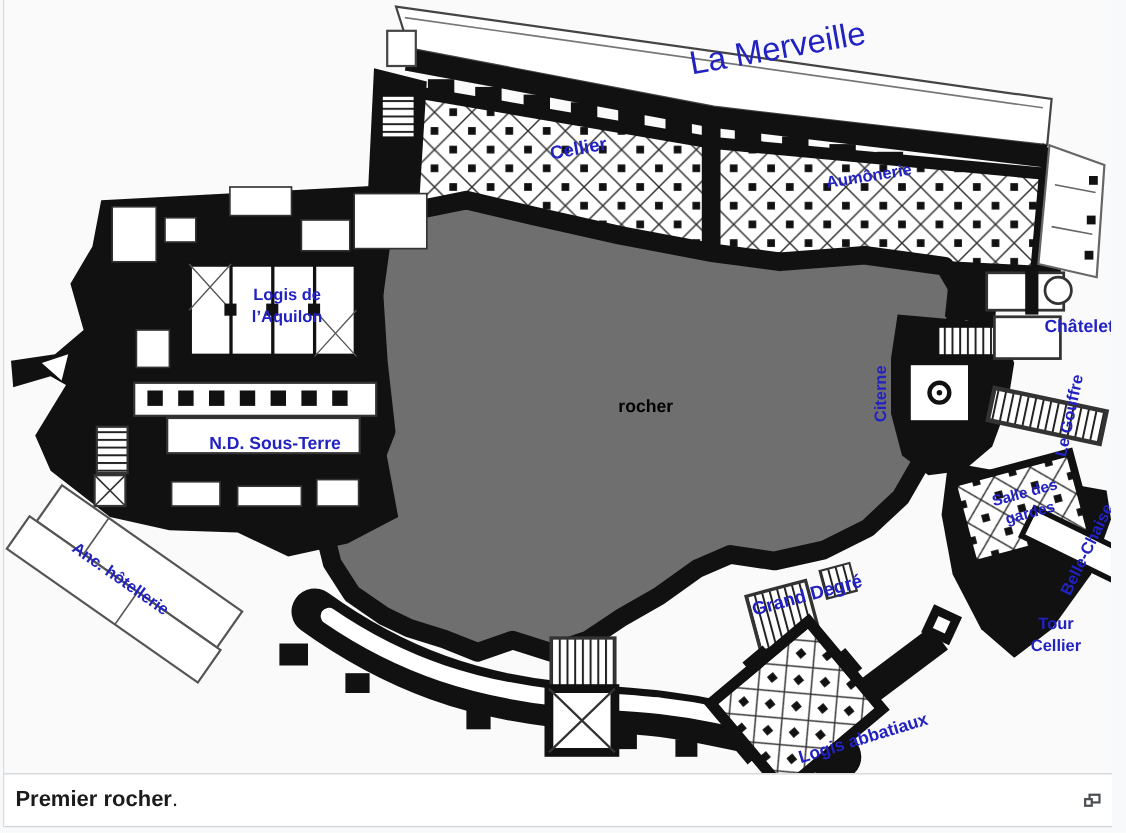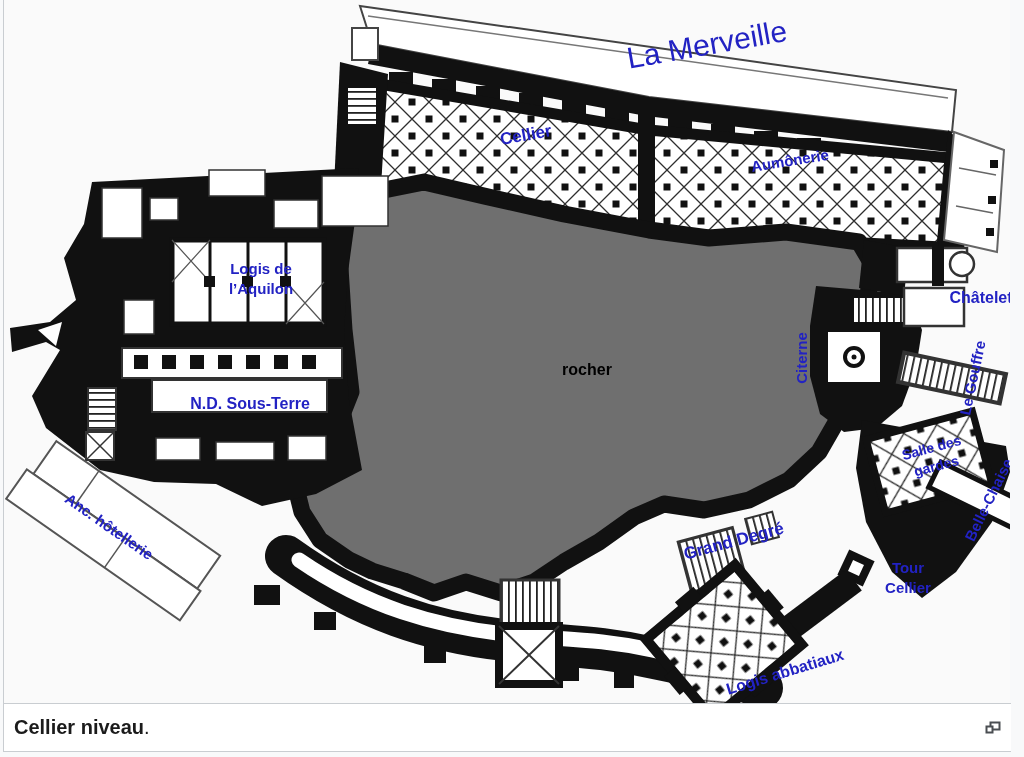--- a/index.html
+++ b/index.html
@@ -253,38 +253,38 @@
         <div class="plan-label" style="left: 969px; top: 378px; font-size: 15px; transform: translate(-50%, -50%) rotate(-78deg);">
           <div>Le Gouffre</div>
         </div>
         <div class="plan-label" style="left: 930px; top: 457px; font-size: 14px; transform: translate(-50%, -50%) rotate(-15deg);">
           <div>Salle des</div>
           <div>gardes</div>
         </div>
         <div class="plan-label" style="left: 985px; top: 500px; font-size: 15px; transform: translate(-50%, -50%) rotate(-64deg);">
           <div>Belle-Chaise</div>
         </div>
-        <div class="plan-label" style="left: 904px; top: 578px; font-size: 15px; transform: translate(-50%, -50%) rotate(0deg);">
+        <div class="plan-label" style="left: 956px; top: 578px; font-size: 15px; transform: translate(-50%, -50%) rotate(0deg);">
           <div>Tour</div>
           <div>Cellier</div>
         </div>
         <div class="plan-label" style="left: 730px; top: 542px; font-size: 17px; transform: translate(-50%, -50%) rotate(-15deg);">
           <div>Grand Degré</div>
         </div>
         <div class="plan-label" style="left: 781px; top: 672px; font-size: 16px; transform: translate(-50%, -50%) rotate(-17deg);">
           <div>Logis abbatiaux</div>
         </div>
         <div class="plan-label" style="left: 105px; top: 527px; font-size: 15px; transform: translate(-50%, -50%) rotate(35deg);">
           <div>Anc. hôtellerie</div>
         </div>
       </div>
   </div>
 
   <div class="caption-bar">
-    <span class="caption-text"><b>Cellier niveau</b><span>.</span></span>
+    <span class="caption-text"><b>Premier rocher</b><span>.</span></span>
     <span class="enlarge-btn">
       <svg width="16" height="13" viewBox="0 0 16 13">
         <rect x="5.5" y="1.5" width="9" height="7" fill="#fff" stroke="#4a4e52" stroke-width="2"></rect>
         <rect x="1.5" y="5.5" width="6" height="6" fill="#fff" stroke="#4a4e52" stroke-width="2"></rect>
       </svg>
     </span>
   </div>
 
 </div>
 

